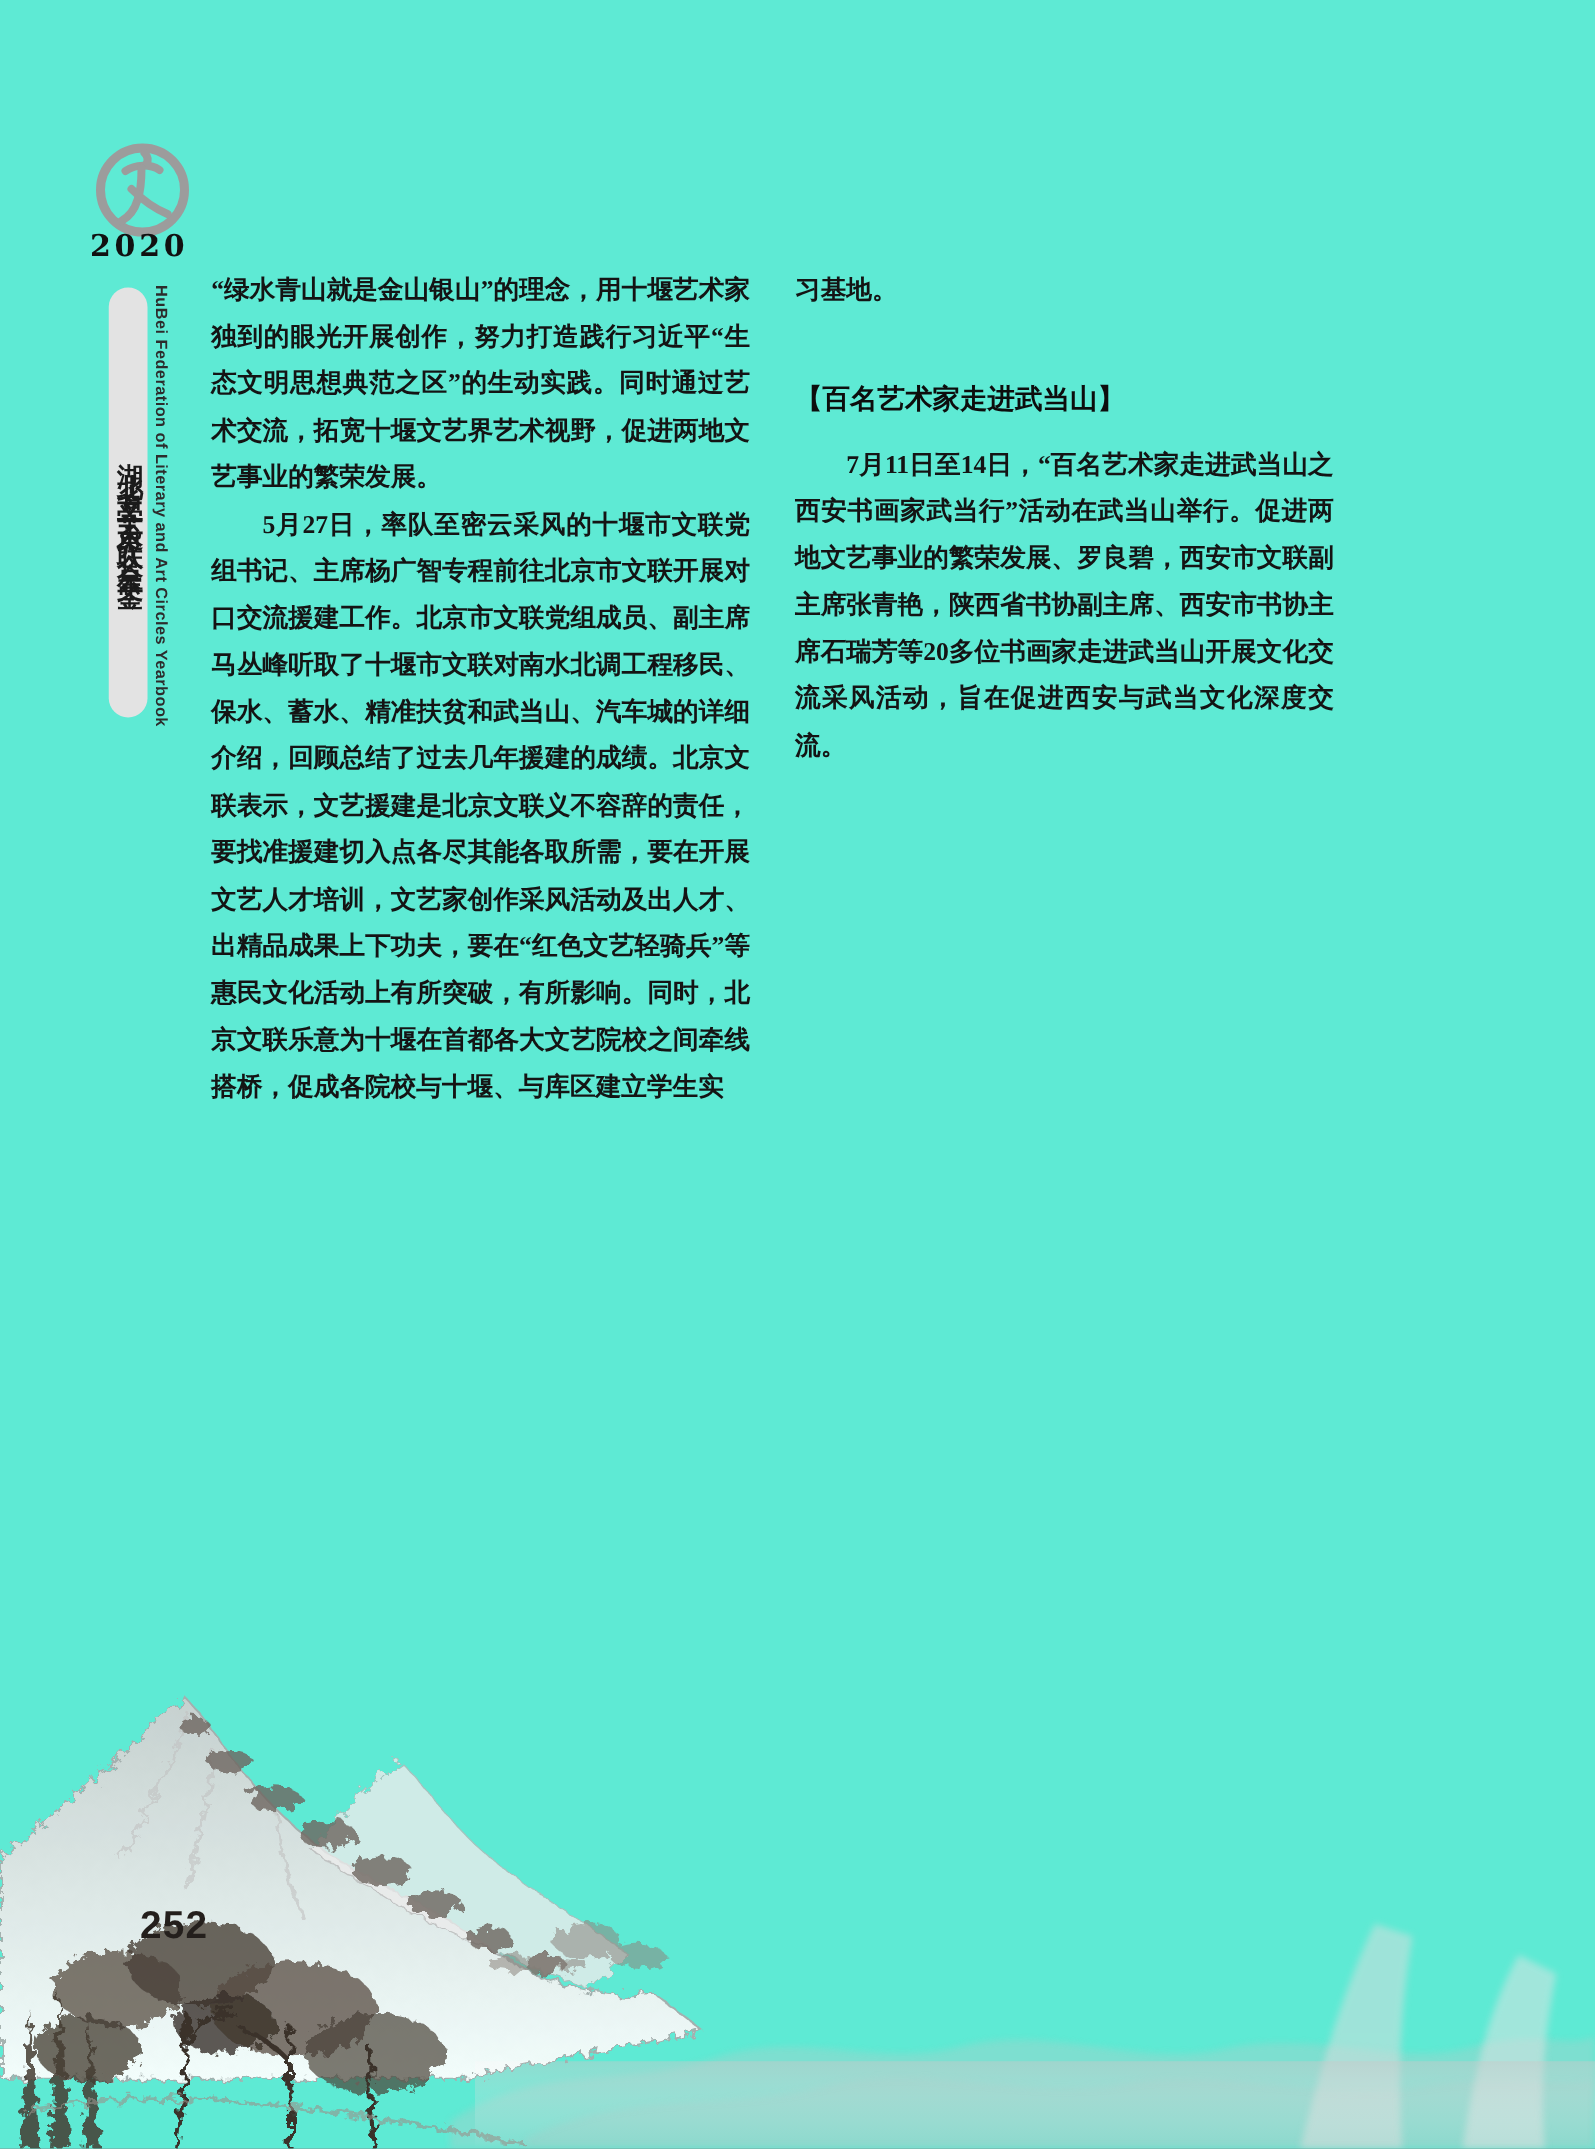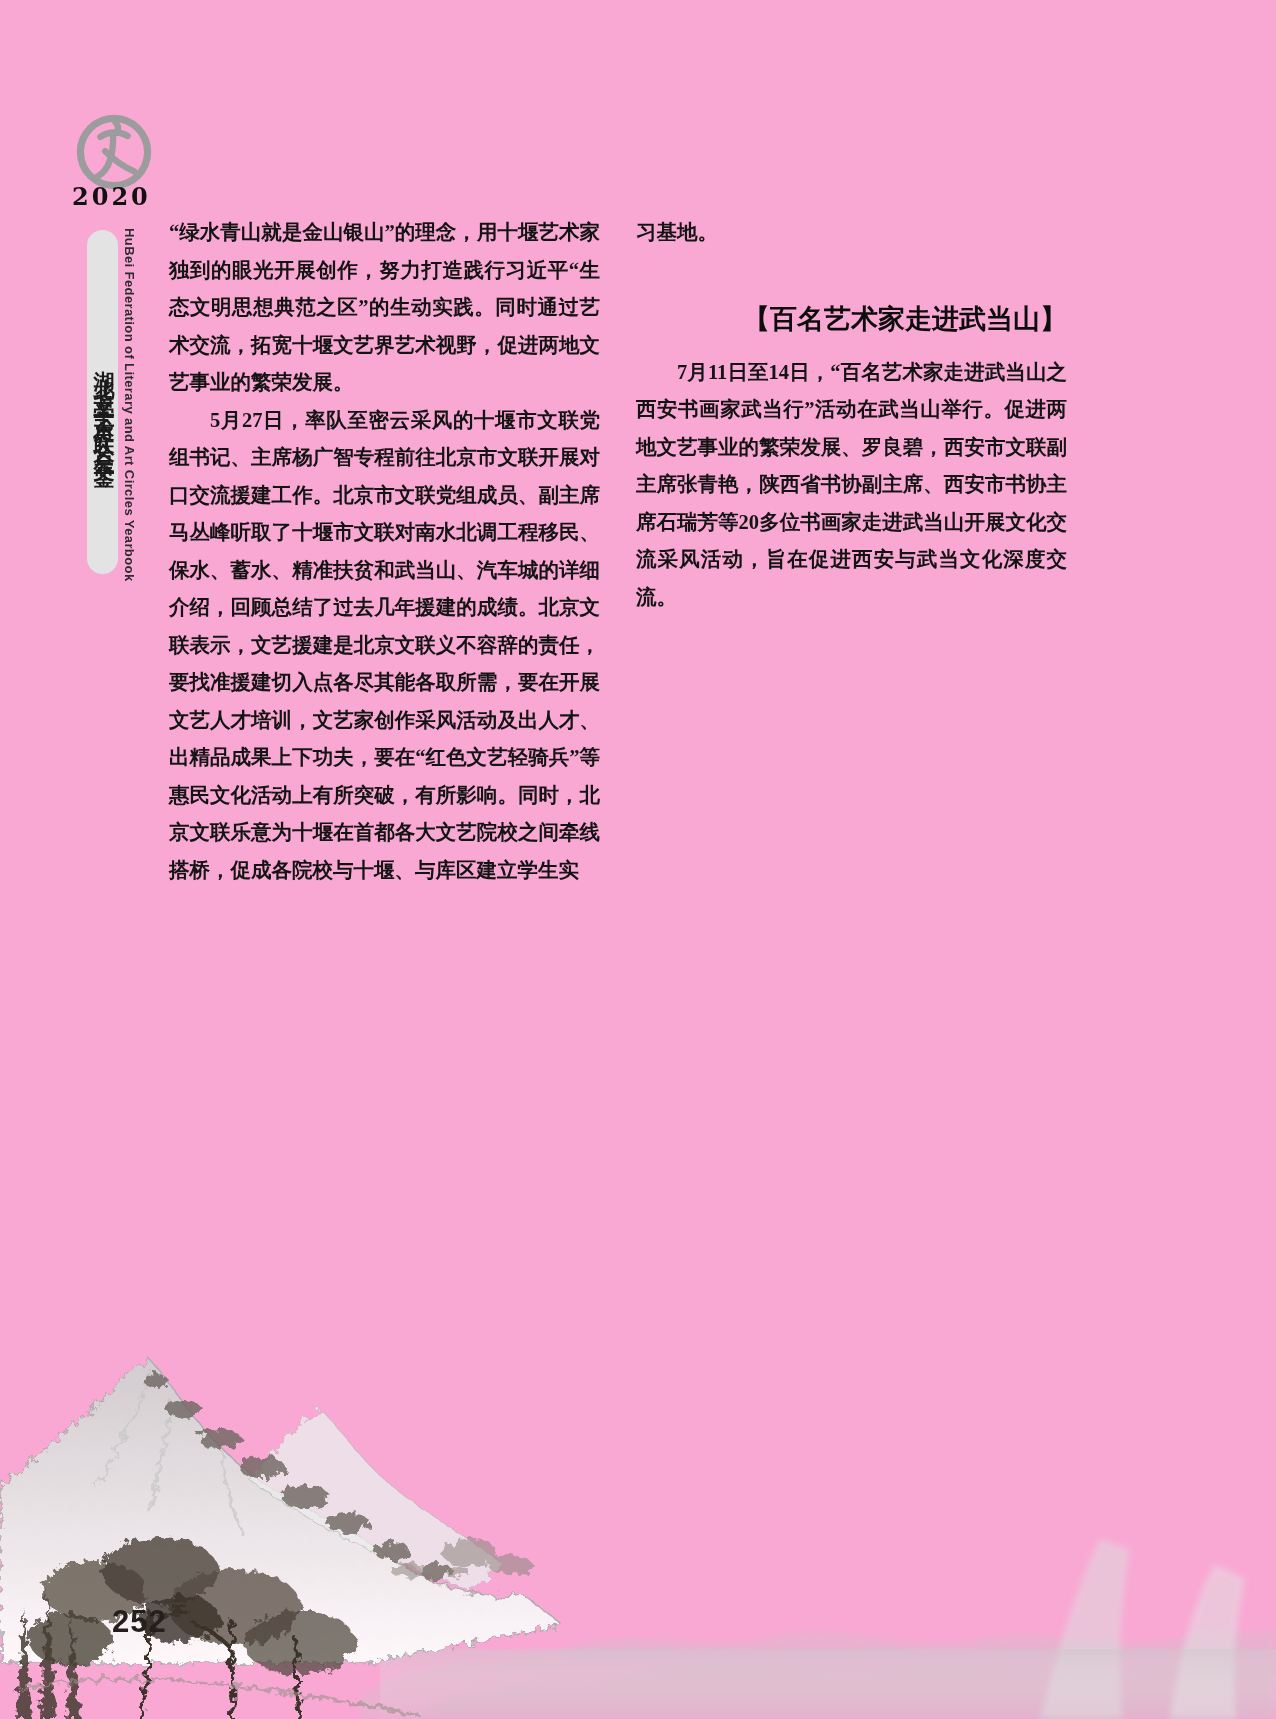--- a/index.html
+++ b/index.html
@@ -1,20 +1,20 @@
 <!DOCTYPE html>
 <html><head>
 <meta charset="utf-8">
 <style>
   html,body{margin:0;padding:0;background:#888;}
   .page{
     position:relative;
     width:1276px;height:1719px;
     margin:0 auto;
-    background:#f9a8d4;
+    background:#5eead4;
     overflow:hidden;
     font-family:"Liberation Serif","DejaVu Serif",serif;
     color:#151515;
   }
   
   .emblem{position:absolute;left:74px;top:112px;width:80px;height:80px;}
   .year{
     position:absolute;left:72px;top:182px;width:90px;
     font-family:"DejaVu Serif","Liberation Serif",serif;
     font-weight:700;font-size:24px;letter-spacing:3px;color:#111;
@@ -45,27 +45,27 @@
   .blk-continuation,.blk-paragraph{
     margin:0;font-size:20.5px;line-height:37.5px;
     font-weight:600;
     text-align:justify;text-justify:inter-ideograph;
     color:#141414;
   }
   .blk-paragraph{text-indent:2em;}
   .blk-heading{
     margin:46px 0 14px 0;
     font-family:"Liberation Sans","DejaVu Sans",sans-serif;
-    font-weight:700;font-size:27px;line-height:42px;
-    color:#0d0d0d;text-align:right;
+    font-weight:700;font-size:22px;line-height:42px;
+    color:#0d0d0d;text-align:left;
   }
   .col > :first-child{margin-top:0;}
   
   .page-number{
-    position:absolute;left:112px;top:1604px;
+    position:absolute;left:112px;top:1522px;
     font-family:"Liberation Sans","DejaVu Sans",sans-serif;
     font-weight:800;font-size:31px;color:#241f1c;
     z-index:5;letter-spacing:1px;
   }
   
   .landscape{position:absolute;left:0;top:1219px;width:1276px;height:500px;}
 </style>
 </head>
 <body>
 

